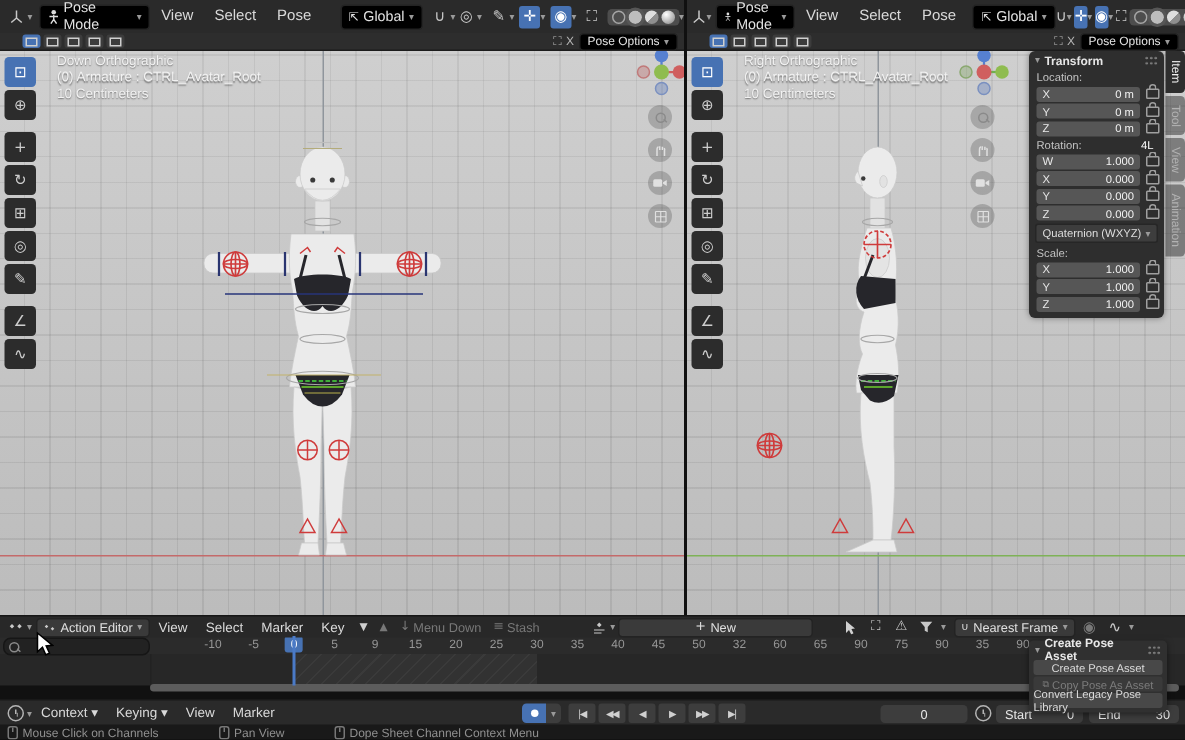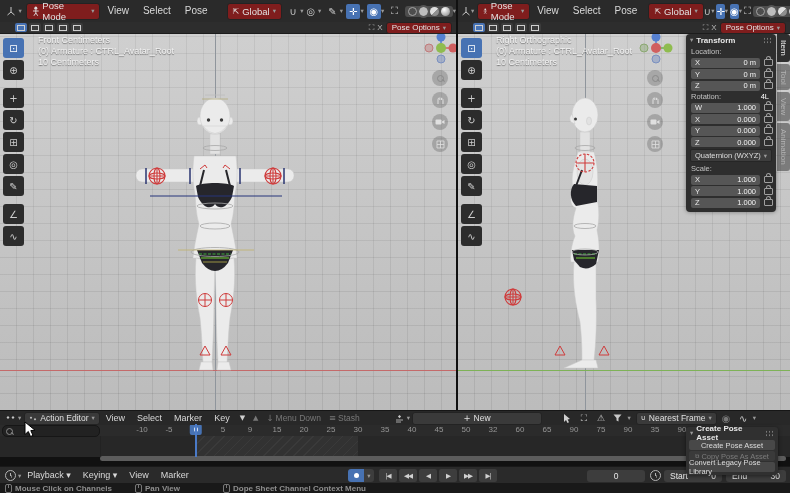--- a/index.html
+++ b/index.html
@@ -4,21 +4,21 @@
 <style>
   html,body{margin:0;padding:0;background:#111;}
   body{width:790px;height:493px;position:relative;overflow:hidden;
        font-family:"Liberation Sans",sans-serif;-webkit-font-smoothing:antialiased;}
   .abs{position:absolute;}
   .g{font-family:"DejaVu Sans",sans-serif;}
 
   
   .vphead{height:22px;background:#2a2a2a;border-bottom:1px solid #202020;display:flex;align-items:center;z-index:6;}
   .menu{padding:0 7px;font-size:10px;color:#d9d9d9;line-height:22px;cursor:default;}
-  .field{background:#7f1d1d;border:1px solid #232323;border-radius:3px;height:15px;display:flex;align-items:center;gap:3px;padding:0 5px;font-size:9.5px;color:#e2e2e2;}
+  .field{background:#000000;border:1px solid #232323;border-radius:3px;height:15px;display:flex;align-items:center;gap:3px;padding:0 5px;font-size:9.5px;color:#e2e2e2;}
   .car{color:#9a9a9a;font-size:6.5px;}
   .hicon{width:15px;height:15px;display:flex;align-items:center;justify-content:center;color:#c8c8c8;font-size:10px;border-radius:2px;}
   .hicon.blue{background:#4772b3;color:#fff;}
   .sphere{width:9px;height:9px;border-radius:50%;background:#bdbdbd;display:inline-block;margin:0 1px;}
   .sphere.wire{background:transparent;border:1.5px solid #a5a5a5;box-sizing:border-box;}
   .sphere.mat{background:linear-gradient(135deg,#dedede 50%,#8f8f8f 50%);}
   .sphere.rnd{background:radial-gradient(circle at 35% 30%,#fff,#808080);}
   .sphpill{background:#4d4d4d;border-radius:3px;padding:1px 2px;display:flex;align-items:center;}
 
   
@@ -84,21 +84,21 @@
   #timeline .menu{font-size:9px;line-height:17px;padding:0 6px;}
   .tpbtn{width:18px;height:13px;background:#3d3d3d;border-radius:2px;margin:0 1px;display:flex;align-items:center;justify-content:center;color:#d0d0d0;font-size:6.5px;letter-spacing:-1px;}
   .recbtn{height:13px;background:#4772b3;border-radius:3px 0 0 3px;width:16px;display:flex;align-items:center;justify-content:center;}
   .recdrop{height:13px;width:10px;background:#3d3d3d;border-radius:0 3px 3px 0;display:flex;align-items:center;justify-content:center;margin-right:4px;}
   .framefield{height:12px;background:#3d3d3d;border-radius:3px;display:flex;align-items:center;font-size:8.5px;color:#e8e8e8;padding:0 6px;}
   .clock{width:9px;height:9px;border:1px solid #b5b5b5;border-radius:50%;position:relative;}
   .clock::after{content:"";position:absolute;left:3.5px;top:1.5px;width:1px;height:3px;background:#b5b5b5;box-shadow:1px 2px 0 -0.2px #b5b5b5;}
 
   
   #statusbar{left:0;top:483px;width:790px;height:10px;background:#191919;z-index:2;font-size:8px;color:#8f8f8f;}
-  .statusitem{position:absolute;top:0;display:flex;align-items:center;gap:3px;height:10px;font-weight:bold;}
+  .statusitem{position:absolute;top:0;display:flex;align-items:center;gap:3px;height:10px;}
   .mouseicon{width:5px;height:7px;border:1px solid #777;border-radius:2px;position:relative;}
   .mouseicon::after{content:"";position:absolute;left:1.5px;top:0;width:1px;height:3px;background:#777;}
 
   .navgizmo line{stroke-width:1.5;}
   .cursor-arrow{z-index:12;}
 </style>
 </head>
 <body>
 
 <div class="abs" style="left:0;top:0;width:456px;height:410px;">
@@ -237,21 +237,21 @@
       <span class="g" style="color:#b5b5b5;font-size:8px;">⛶</span>
       <span style="color:#b5b5b5;font-size:8px;">X</span>
       <span class="field" style="height:10px;font-size:8px;">
         <span>Pose Options</span>
           <span class="car g">▾</span>
       </span>
     </span>
   </div>
 
   <div class="ovl abs" style="left:38px;top:35px;">
-    <div>Front Centimeters</div>
+    <div>Down Orthographic</div>
     <div>(0) Armature : CTRL_Avatar_Root</div>
     <div>10 Centimeters</div>
   </div>
 
   <div class="vtoolbar abs" style="left:3px;top:38px;">
       <div class="tool g active">⊡</div>
       <div class="tool g" style="margin-bottom: 6px;">⊕</div>
       <div class="tool g">+</div>
       <div class="tool g">↻</div>
       <div class="tool g">⊞</div>
@@ -678,21 +678,21 @@
       <div class="apbtn">Create Pose Asset</div>
       <div class="apbtn disabled"><span class="g" style="font-size:6px;">⧉</span>Copy Pose As Asset</div>
       <div class="apbtn">Convert Legacy Pose Library</div>
     </div>
 </div>
 
 <div id="timeline" class="abs">
   <span class="clock" style="margin-left:5px;"></span>
   <span class="car g" style="margin-left:2px;">▾</span>
   <span style="display: inline-flex;">
-      <span class="menu">Playback ▾</span>
+      <span class="menu">Context ▾</span>
       <span class="menu">Keying ▾</span>
       <span class="menu">View</span>
       <span class="menu">Marker</span>
     </span>
   <span style="position:absolute;left:348px;display:flex;align-items:center;">
     <span class="recbtn">
         <span style="width:5px;height:5px;border-radius:50%;background:#fff;display:block;"></span>
       </span>
     <span class="recdrop">
         <span class="car g">▾</span>
@@ -715,15 +715,15 @@
       <span>0</span>
   </span>
   <span class="framefield" style="position:absolute;left:726px;width:48px;justify-content:space-between;">
     <span>End</span>
       <span>30</span>
   </span>
 </div>
 
 <div id="statusbar" class="abs">
     <span class="statusitem" style="left: 5px;"><span class="mouseicon"></span>Mouse Click on Channels</span>
-    <span class="statusitem" style="left: 95px; padding-left: 40px;"><span class="mouseicon"></span>Pan View</span>
+    <span class="statusitem" style="left: 106px; padding-left: 40px;"><span class="mouseicon"></span>Pan View</span>
     <span class="statusitem" style="left: 223px;"><span class="mouseicon"></span>Dope Sheet Channel Context Menu</span>
   </div>
 
 </body></html>

